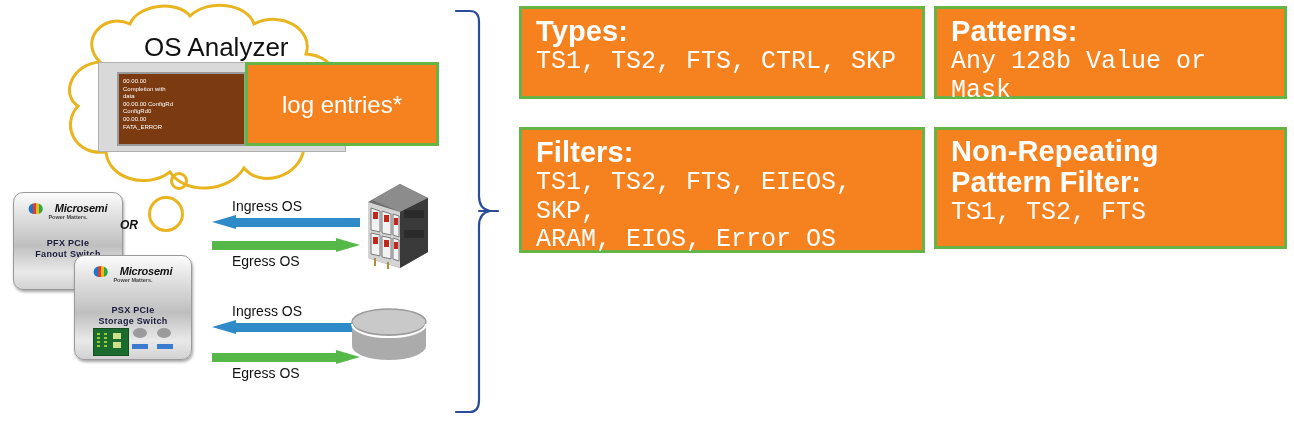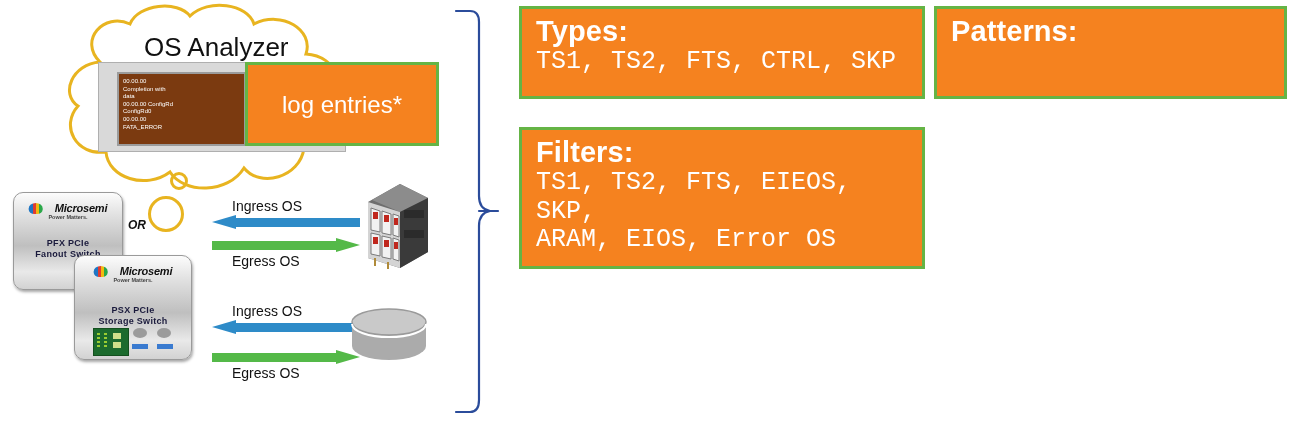--- a/index.html
+++ b/index.html
@@ -16,21 +16,21 @@
     padding:6px 10px 6px 14px;
     line-height:1.14;
   }
   .obox .hd{font-weight:bold;font-size:29px;letter-spacing:.1px;display:block;}
   .obox .bd{font-size:25px;display:block;font-family:Liberation Mono, monospace;}
   .obox .hd .colon{font-weight:bold;}
 
   
   #box-types   {left:519px;top:6px;  width:406px;height:93px;}
   #box-patterns{left:934px;top:6px;  width:353px;height:93px;}
-  #box-filters {left:519px;top:127px;width:406px;height:142px;}
+  #box-filters {left:519px;top:127px;width:406px;height:126px;}
   #box-nonrep  {left:934px;top:127px;width:353px;height:122px;}
   #box-triggers{left:519px;top:264px;width:768px;height:160px;}
   #box-triggers .bd{font-size:25px;line-height:1.22;}
   #box-nonrep .hd{line-height:1.08;}
 
   
   #box-log{
     position:absolute;left:245px;top:62px;width:194px;height:84px;
     background:#F5821F;border:3px solid #65B445;box-sizing:border-box;
     color:#fff;display:flex;flex-direction:column;align-items:center;
@@ -74,21 +74,21 @@
   .tag{position:absolute;left:50%;transform:translateX(-50%);top:21px;
        font-size:5.5px;font-weight:bold;color:#444;white-space:nowrap;}
   .cname{position:absolute;left:0;right:0;text-align:center;font-size:9px;font-weight:bold;
          color:#1A1A3C;letter-spacing:.3px;line-height:11px;}
   #card-pfx .cname{top:45px;} #card-psx .cname{top:49px;}
   #pcb{position:absolute;left:18px;top:72px;width:34px;height:26px;background:#1C6B2E;border:1px solid #14501F;}
   .pcbdot{position:absolute;width:3px;height:2px;background:#9ACD32;}
   #psx-ports{position:absolute;left:56px;top:72px;width:52px;height:26px;}
   .pdot{position:absolute;width:14px;height:10px;border-radius:50%;background:#9B9B9B;top:0;}
   .pbar{position:absolute;width:16px;height:5px;background:#3A7BD0;top:16px;}
-  #or{position:absolute;left:128px;top:218px;font-size:12px;font-style:italic;font-weight:bold;color:#111;z-index:14;}
+  #or{position:absolute;left:120px;top:218px;font-size:12px;font-style:italic;font-weight:bold;color:#111;z-index:14;}
 
   
   .arrow{position:absolute;height:14px;}
   .arrow .shaft{position:absolute;top:3px;height:9px;}
   .arrow .head{position:absolute;top:0;width:0;height:0;border-top:7px solid transparent;border-bottom:7px solid transparent;}
   .a-left .shaft{left:22px;right:0;background:#2E8BC8;}
   .a-left .head{left:0;border-right:24px solid #2E8BC8;}
   .a-right .shaft{left:0;right:22px;background:#54B948;}
   .a-right .head{right:0;border-left:24px solid #54B948;}
   .alabel{position:absolute;font-size:14px;color:#111;white-space:nowrap;}
@@ -250,23 +250,29 @@
     <path d="M39,211 L58,211" fill="none" stroke="#2B4C9B" stroke-width="2.2" stroke-linecap="round"></path>
   </svg>
 
   <div class="obox" id="box-types">
     <span class="hd"><span>Types</span><span class="colon">:</span></span>
     <span class="bd">TS1, TS2, FTS, CTRL, SKP</span>
   </div>
 
   <div class="obox" id="box-patterns">
     <span class="hd"><span>Patterns</span><span class="colon">:</span></span>
+    <span class="bd">Any 128b Value or Mask</span>
   </div>
 
   <div class="obox" id="box-filters">
     <span class="hd"><span>Filters</span><span class="colon">:</span></span>
     <span class="bd">TS1, TS2, FTS, EIEOS, SKP,</span>
     <span class="bd">ARAM, EIOS, Error OS</span>
   </div>
 
+  <div class="obox" id="box-nonrep">
+    <span class="hd">Non-Repeating</span>
+    <span class="hd">Pattern Filter:</span>
+    <span class="bd">TS1, TS2, FTS</span>
+  </div>
 
 
 </div>
 
 </body></html>

